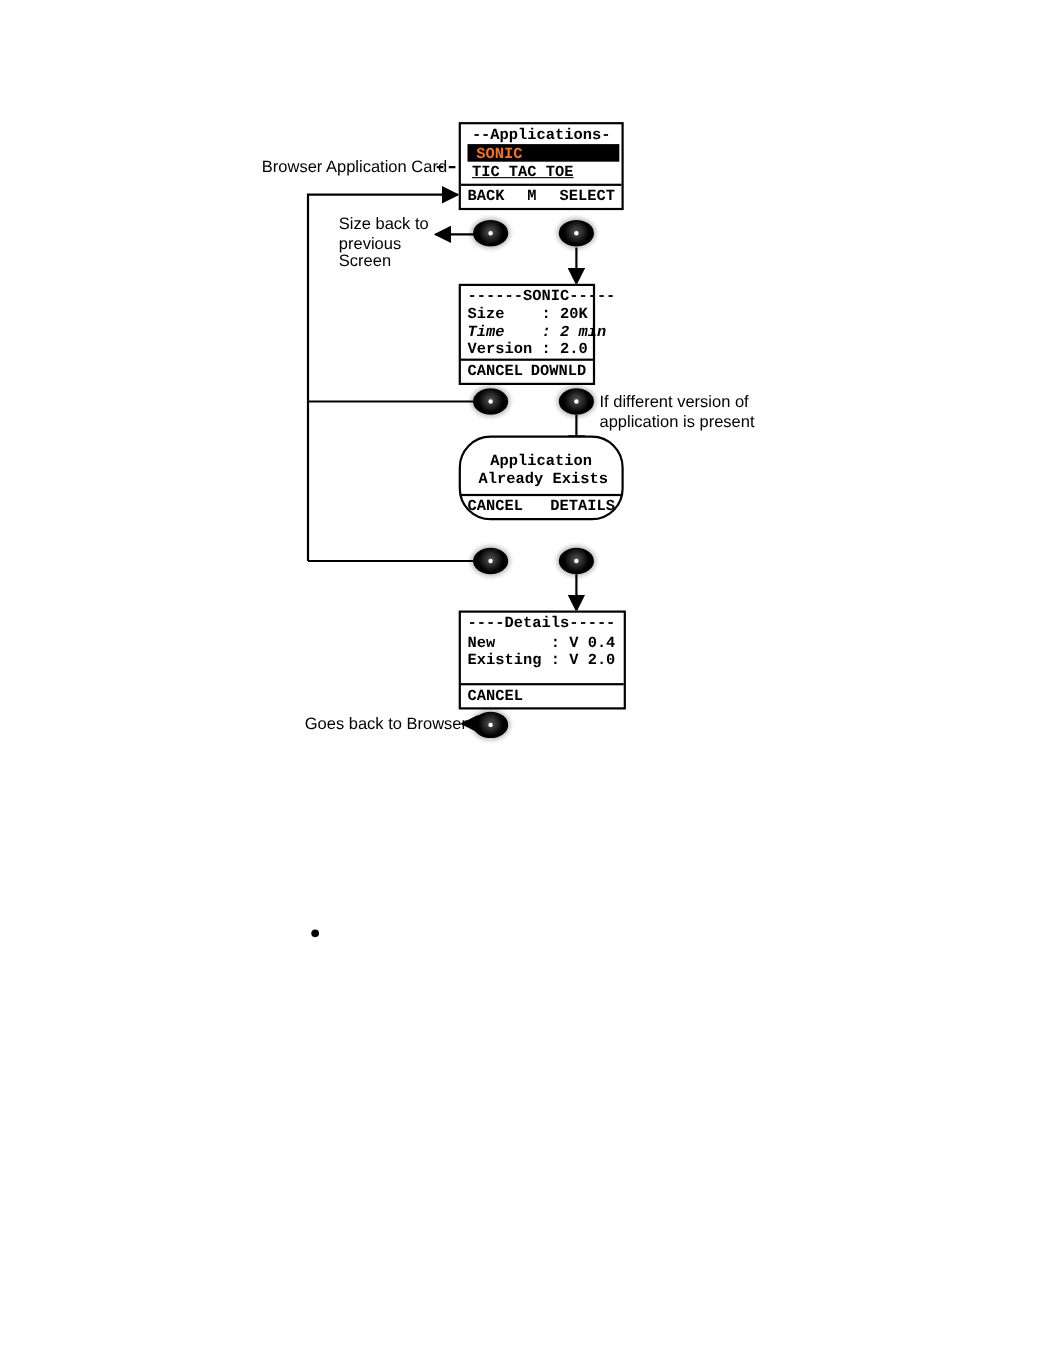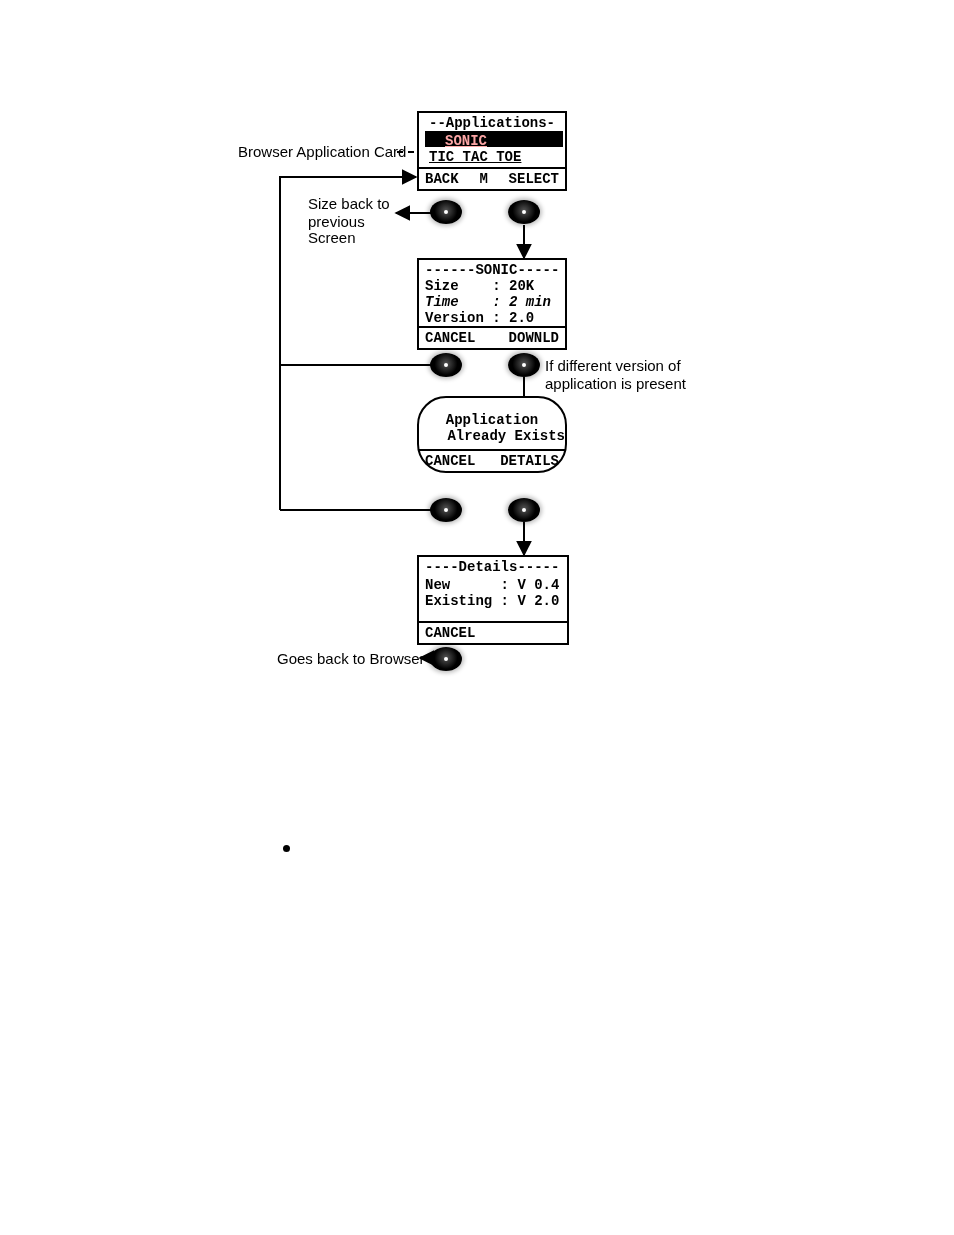--- a/index.html
+++ b/index.html
@@ -119,49 +119,49 @@
 
   <div class="label sans" style="left:545px; top:357px;">If different version of</div>
   <div class="label sans" style="left:545px; top:375px;">application is present</div>
 
   <div class="label sans" style="left:277px; top:650px;">Goes back to Browser</div>
 
   <div class="screen" style="left:417px; top:111px; width:150px; height:80px;">
     <div class="mono" style="position:absolute; left:6px; top:2px; right:6px; text-align:center;">--Applications--</div>
 
     <div style="position:absolute; left:6px; top:18px; right:2px; height:16px; background:#000;">
-      <span class="mono" style="color:#fca5a5; text-decoration:underline; padding-left:20px;">SONIC</span>
+      <span class="mono" style="color:#f97316; padding-left:8px;">SONIC</span>
     </div>
     <div class="mono" style="position:absolute; left:10px; top:36px; text-decoration:underline;">TIC TAC TOE</div>
     <div class="softkeys mono">
       <span>BACK</span>
       <span>M</span>
       <span>SELECT</span>
     </div>
   </div>
 
   <div class="btn" style="left:430px; top:200px;"></div>
   <div class="btn" style="left:508px; top:200px;"></div>
 
-  <div class="screen" style="left:417px; top:258px; width:150px; height:92px;">
+  <div class="screen" style="left:417px; top:258px; width:124px; height:92px;">
     <div class="mono" style="position:absolute; left:6px; top:2px; right:6px; white-space:pre;">------SONIC-----</div>
     <div class="mono" style="position:absolute; left:6px; top:18px; white-space:pre;">Size    : 20K</div>
     <div class="mono" style="position:absolute; left:6px; top:34px; white-space:pre;font-style:italic;">Time    : 2 min</div>
     <div class="mono" style="position:absolute; left:6px; top:50px; white-space:pre;">Version : 2.0</div>
     <div class="softkeys mono">
       <span>CANCEL</span>
       <span>DOWNLD</span>
     </div>
   </div>
   <div class="btn" style="left:430px; top:353px;"></div>
   <div class="btn" style="left:508px; top:353px;"></div>
 
   <div class="screen" style="left:417px; top:396px; width:150px; height:77px;border-radius:29px;">
     <div class="mono" style="position:absolute; left:0; right:0; top:14px; text-align:center;">Application</div>
-    <div class="mono" style="position:absolute; left:0; right:0; top:30px; text-align:right;">Already Exists</div>
+    <div class="mono" style="position:absolute; left:0; right:0; top:30px; text-align:left;padding-left:16px;">Already Exists</div>
     <div class="softkeys mono">
       <span>CANCEL</span>
       <span>DETAILS</span>
     </div>
   </div>
   <div class="btn" style="left:430px; top:498px;"></div>
   <div class="btn" style="left:508px; top:498px;"></div>
 
   <div class="screen" style="left:417px; top:555px; width:152px; height:90px;">
     <div class="mono" style="position:absolute; left:6px; top:2px; right:6px; white-space:pre;">----Details-----</div>

